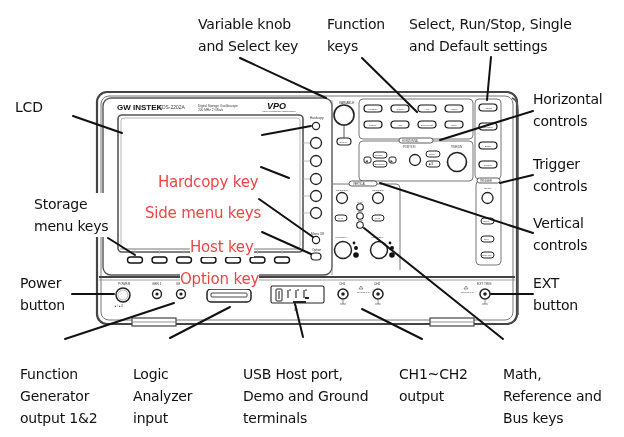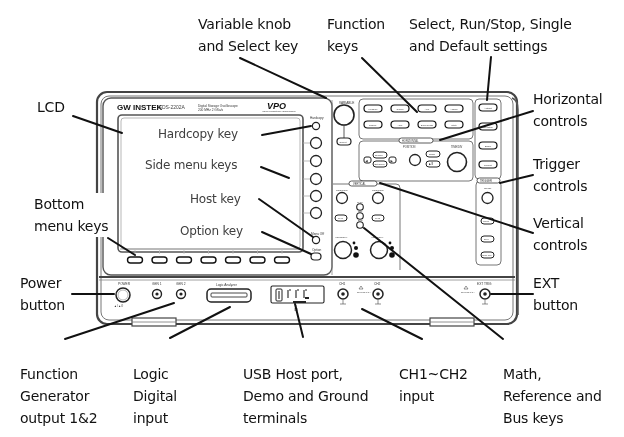--- a/index.html
+++ b/index.html
@@ -1,22 +1,22 @@
 <!DOCTYPE html>
 <html><head>
   <meta charset="utf-8">
   <style>
     html, body { margin: 0; padding: 0; background: #ffffff; }
     body { width: 624px; height: 437px; position: relative; overflow: hidden;
            font-family: "DejaVu Sans", sans-serif; }
     #stage { position: absolute; left: 0; top: 0; width: 624px; height: 437px; }
     .callout { position: absolute; font-family: "DejaVu Sans", sans-serif; font-size: 14px;
                line-height: 22px; color: #111; white-space: pre; letter-spacing: -0.2px; }
-    .inlabel { position: absolute; font-family: "DejaVu Sans", sans-serif; font-size: 12px;
-               line-height: 20px; color: #404040; white-space: pre; background: #fff; letter-spacing: -0.2px; }
+    .inlabel { position: absolute; font-family: "DejaVu Sans", sans-serif; font-size: 15px;
+               line-height: 20px; color: #ef4444; white-space: pre; background: #fff; letter-spacing: -0.2px; margin-top: 48px; }
     .tiny { font-family: "Liberation Sans", sans-serif; font-size: 3.2px; fill: #333; }
     .brand { font-family: "Liberation Sans", sans-serif; font-size: 8px; font-weight: bold; fill: #111; }
     .model { font-family: "Liberation Sans", sans-serif; font-size: 5px; fill: #444; }
   </style>
 </head>
 <body>
 
 <svg id="stage" viewBox="0 0 624 437" width="624" height="437" xmlns="http://www.w3.org/2000/svg">
 
   <g>
@@ -268,43 +268,43 @@
     <line x1="503" y1="339" x2="364" y2="228"></line>
   </g>
 </svg>
 
 <div class="callout" style="left:198px;top:13px">Variable knob
 and Select key</div>
 <div class="callout" style="left:327px;top:13px">Function
 keys</div>
 <div class="callout" style="left:409px;top:13px">Select, Run/Stop, Single
 and Default settings</div>
-<div class="callout" style="left:37px;top:96px">LCD</div>
+<div class="callout" style="left:15px;top:96px">LCD</div>
 <div class="callout" style="left:533px;top:88px">Horizontal
 controls</div>
 <div class="inlabel" style="left:158px;top:124px">Hardcopy key</div>
 <div class="inlabel" style="left:145px;top:155px">Side menu keys</div>
 <div class="callout" style="left:533px;top:153px">Trigger
 controls</div>
-<div class="callout" style="left:34px;top:193px;background:#fff">Bottom
+<div class="callout" style="left:34px;top:193px;background:#fff">Storage
 menu keys</div>
 <div class="inlabel" style="left:190px;top:189px">Host key</div>
 <div class="callout" style="left:533px;top:212px">Vertical
 controls</div>
 <div class="inlabel" style="left:180px;top:221px">Option key</div>
 <div class="callout" style="left:20px;top:272px">Power
 button</div>
 <div class="callout" style="left:533px;top:272px">EXT
 button</div>
 <div class="callout" style="left:20px;top:363px">Function
 Generator
 output 1&amp;2</div>
 <div class="callout" style="left:133px;top:363px">Logic
-Digital
+Analyzer
 input</div>
 <div class="callout" style="left:243px;top:363px">USB Host port,
 Demo and Ground
 terminals</div>
 <div class="callout" style="left:399px;top:363px">CH1~CH2
-input</div>
+output</div>
 <div class="callout" style="left:503px;top:363px">Math,
 Reference and
 Bus keys</div>
 
 </body></html>

